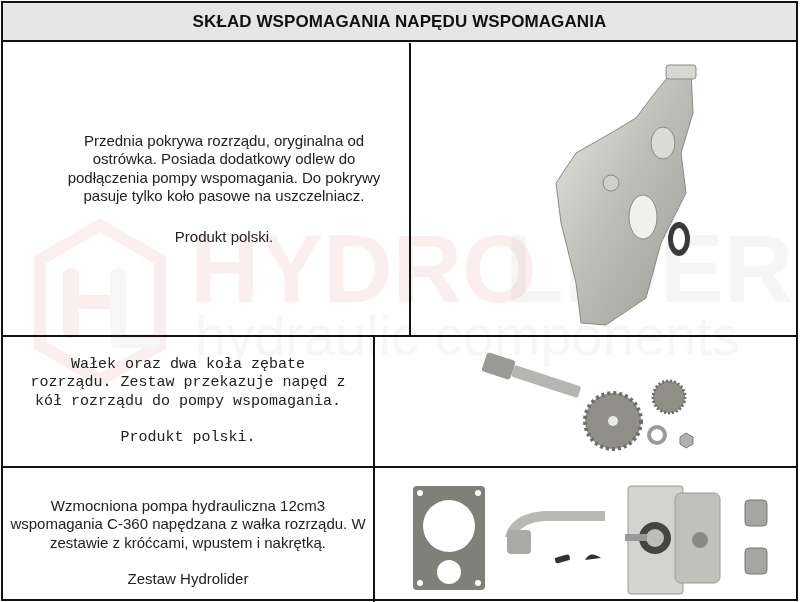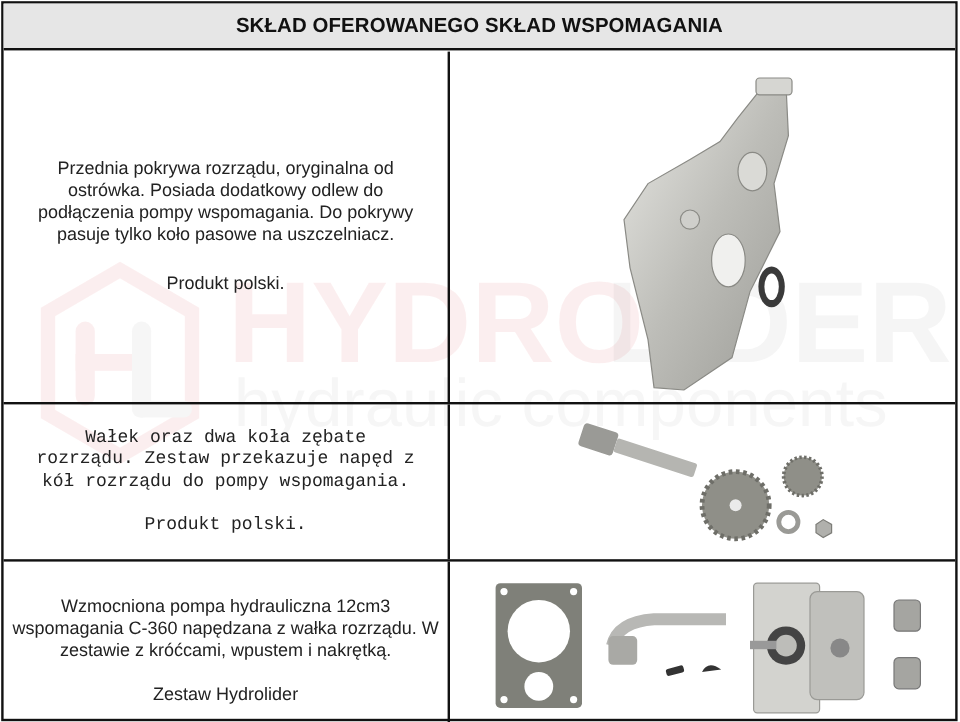--- a/index.html
+++ b/index.html
@@ -11,21 +11,21 @@
     
     .watermark { position: absolute; left: 0; top: 0; width: 800px; height: 602px; pointer-events: none; z-index: 1; }
 
     
     .frame { position: absolute; left: 1px; top: 1px; width: 797px; height: 600px; border: 2px solid #111; z-index: 2; }
     .header { position: absolute; left: 0; top: 0; width: 100%; height: 39px; background: #e6e6e6; border-bottom: 2px solid #111;
       display: flex; align-items: center; justify-content: center; }
     .header-title { font-weight: bold; font-size: 17px; letter-spacing: 0.1px; color: #111; }
 
     .row { position: absolute; left: 0; width: 100%; display: flex; }
-    .row.r1 { top: 40px; height: 294px; border-bottom: 2px solid #111; }
+    .row.r1 { top: 40px; height: 294px; border-bottom: 2px solid #111; padding-left: 36px; }
     .row.r2 { top: 334px; height: 131px; border-bottom: 2px solid #111; font-family: Liberation Mono, monospace; }
     .row.r3 { top: 465px; height: 149px; }
 
     .cell-text { width: 372px; height: 100%; border-right: 2px solid #111; display: flex; flex-direction: column;
       align-items: center; justify-content: center; text-align: center; font-size: 15px; line-height: 18.5px; color: #222; padding: 0 4px; }
     .cell-text .desc { display: block; }
     .cell-text .origin { display: block; margin-top: 18px; text-align: right; }
     .cell-img { flex: 1; height: 100%; position: relative; }
     .cell-img svg { position: absolute; left: 0; top: 0; }
   </style>
@@ -43,21 +43,21 @@
       <rect x="110" y="334" width="50" height="14" rx="7" fill="#888"></rect>
     </g>
     <text x="190" y="302" font-family="Liberation Sans, sans-serif" font-weight="bold" font-size="96" fill="#d4212a" opacity="0.07">HYDRO</text>
     <text x="505" y="302" font-family="Liberation Sans, sans-serif" font-weight="bold" font-size="96" fill="#888" opacity="0.08">LIDER</text>
     <text x="195" y="355" font-family="Liberation Sans, sans-serif" font-size="56" fill="#888" opacity="0.07">hydraulic components</text>
   </svg>
 
   <div class="frame">
 
     <div class="header">
-      <span class="header-title">SKŁAD OFEROWANEGO SKŁAD WSPOMAGANIA</span>
+      <span class="header-title">SKŁAD WSPOMAGANIA NAPĘDU WSPOMAGANIA</span>
     </div>
 
     <div class="row r1">
       <div class="cell-text">
         <span class="desc" style="width:330px">Przednia pokrywa rozrządu, oryginalna od ostrówka. Posiada dodatkowy odlew do podłączenia pompy wspomagania. Do pokrywy pasuje tylko koło pasowe na uszczelniacz.</span>
         <span class="origin" style="margin-top:22px">Produkt polski.</span>
       </div>
       <div class="cell-img">
         <svg width="423" height="294" viewBox="0 0 423 294">
           <defs>

